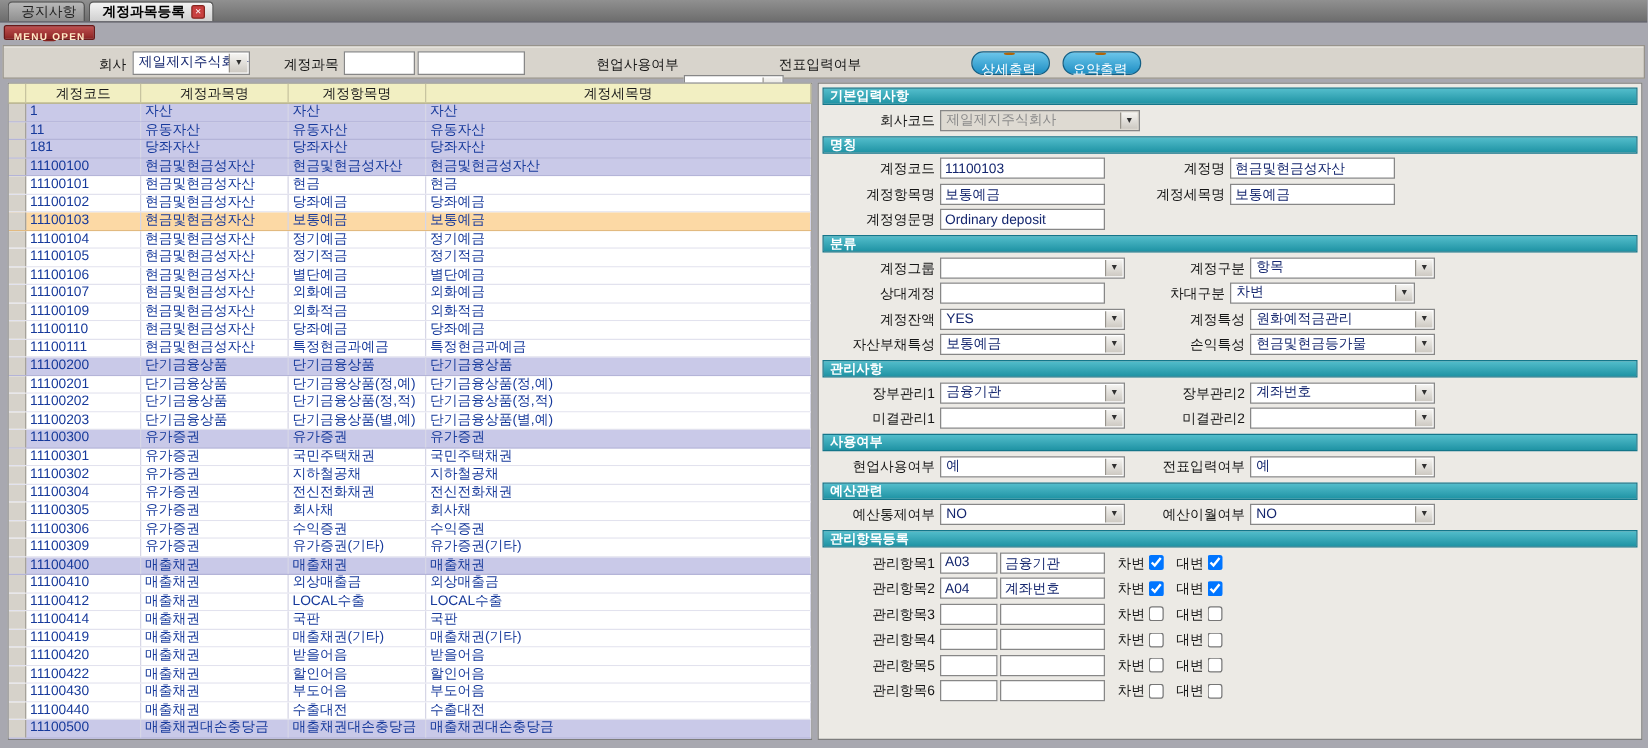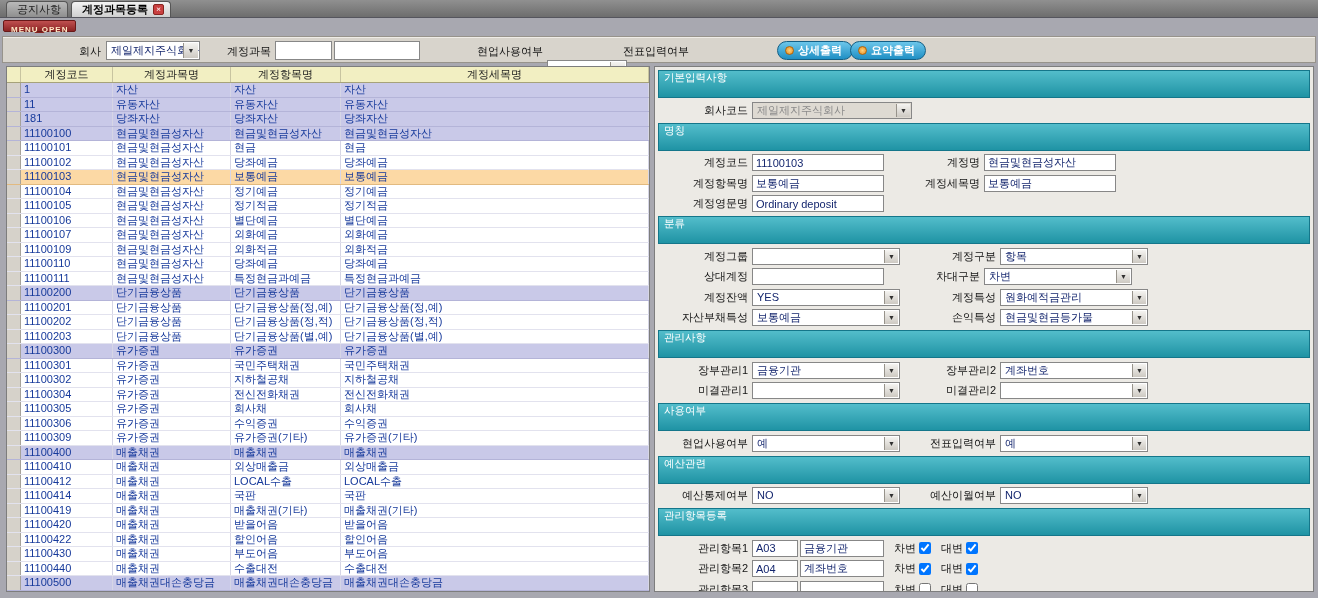--- a/index.html
+++ b/index.html
@@ -42,43 +42,43 @@
   #f-account-code{left:272px;width:57px}
   #f-account-name{left:331px;width:86px}
   #f-fielduse-label{left:470px;width:70px;text-align:right}
   #f-fielduse-select{left:544px;width:80px}
   #f-slip-label{left:616px;width:70px;text-align:right}
   #f-slip-select{left:690px;width:80px}
   #f-detail-btn{left:774px}
   #f-summary-btn{left:847px}
   .pillbtn { position:absolute; top:4px; height:19px; border-radius:10px;
              background:linear-gradient(#6cc6ea,#1f8fc4); border:1px solid #135f85; color:#fff;
-             font-weight:bold; font-size:11px; display:flex; align-items:center; gap:4px;
-             padding:0 10px 0 7px; cursor:pointer; font-family:inherit; }
+             font-weight:normal; font-size:11px; display:flex; align-items:center; gap:4px;
+             padding:0 10px 0 7px; cursor:pointer; font-family:inherit;flex-direction:column; }
   .pillbtn .ico { width:9px; height:9px; border-radius:50%;
                   background:radial-gradient(#ffd27a,#e8891d); border:1px solid #b06408; }
 
   
   .grid { position:absolute; left:6px; top:66px; width:644px; height:526px; background:#fff;
           border:1px solid #7d7d7d; display:flex; flex-direction:column; }
   .ghead { display:flex; height:16px; background:#f2efc2; border-bottom:1px solid #a6a27a; color:#1c1c1c; }
   .ghead .gc { display:flex; align-items:center; justify-content:center; border-right:1px solid #c8c4a0; }
   .gbody { flex:1; display:flex; flex-direction:column; overflow:hidden; }
   .grow { display:flex; height:14.51px; border-bottom:1px solid #e2e2ee; color:#16399b; background:#fff; cursor:default; }
   .grow .gc { padding-left:3px; border-right:1px solid #d6d6e6; line-height:13px; white-space:nowrap; overflow:hidden; }
   .grow .gc.sel { background:#d6d2ca; border-right:1px solid #a6a29a; padding-left:0; }
   .grow.group { background:#c9c9e8; border-bottom-color:#b4b4d8; }
   .grow.selected { background:#fcd9a5; border-bottom-color:#e2ba80; }
   .gc.c0{width:14px;} .gc.c1{width:92px;} .gc.c2{width:118px;} .gc.c3{width:110px;} .gc.c4{flex:1;}
 
   
   .detail { position:absolute; left:654px; top:66px; width:660px; height:526px; background:#eceae5;
             border:1px solid #7d7d7d; padding:1px 3px; overflow:hidden; }
-  .secbar { height:28px; margin:2px 0 2px; background:linear-gradient(#53bdcb,#1f93a4);
-            border:1px solid #14768a; color:#fff; font-weight:normal; font-size:10.5px;
+  .secbar { height:14px; margin:2px 0 2px; background:linear-gradient(#53bdcb,#1f93a4);
+            border:1px solid #14768a; color:#fff; font-weight:bold; font-size:10.5px;
             line-height:12px; padding-left:5px; }
   .frow { display:flex; align-items:center; height:20.5px; }
   .flab  { width:94px;  text-align:right; padding-right:4px; color:#141414; flex:none; }
   .flab2 { width:100px; text-align:right; padding-right:4px; color:#141414; flex:none; }
   .det-input { width:132px; height:17px; flex:none; }
   .det-select { width:148px; height:17px; line-height:15px; flex:none; }
   .det-select .arr { width:14px; }
   .mi-code { width:46px; height:17px; margin-right:2px; flex:none; }
   .mi-name { width:84px; height:17px; flex:none; }
   .chklab { margin-left:10px; color:#141414; }

